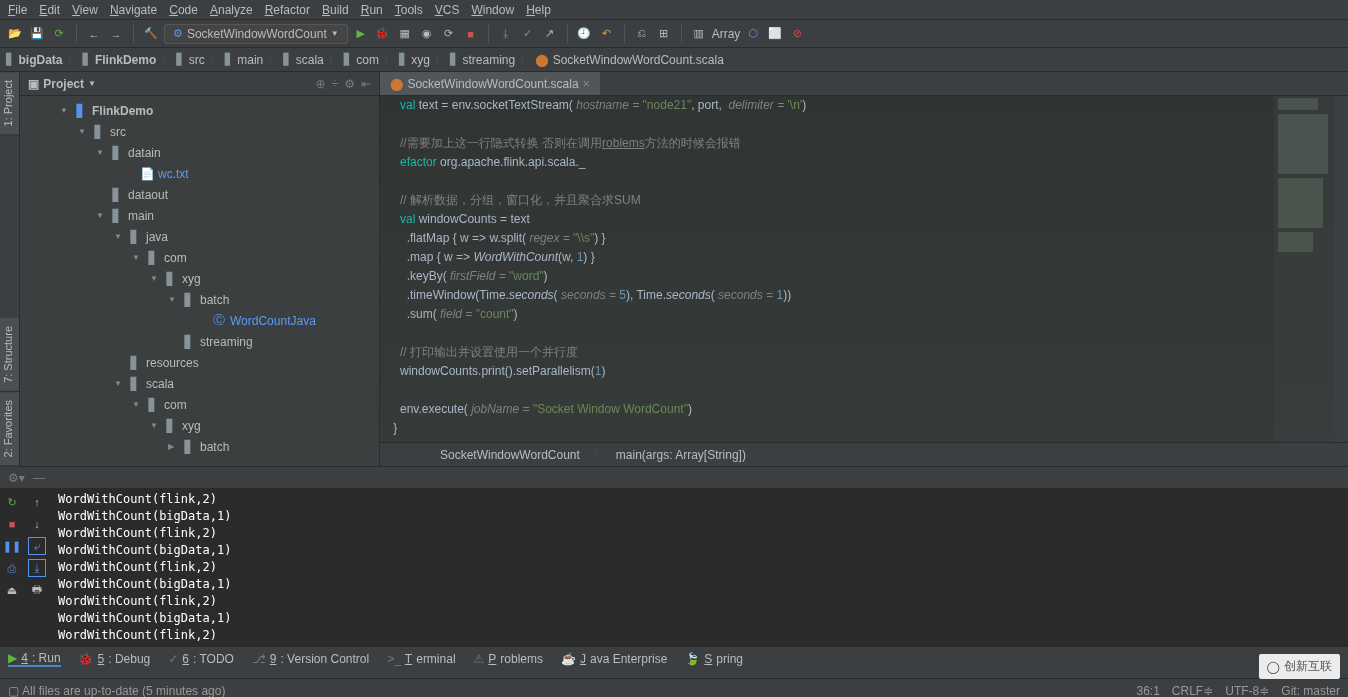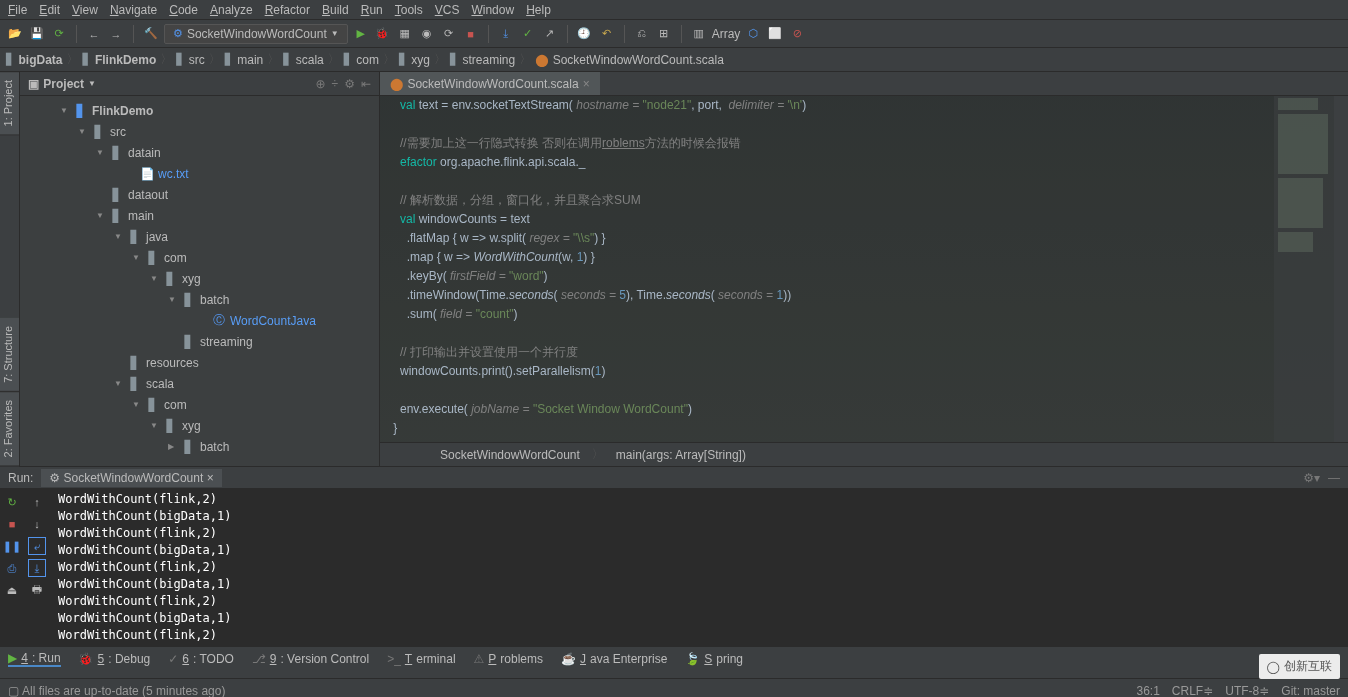--- a/index.html
+++ b/index.html
@@ -311,24 +311,20 @@
     <div class="editor-footer">
       <span>SocketWindowWordCount</span>
         <span class="sep">〉</span>
         <span>main(args: Array[String])</span>
     </div>
   </div>
 </div>
 
 <div class="run-panel">
   <div class="run-header">
-   <div class="left">
-    <span>Run:</span>
-    <span style="background:#4b4f52;padding:2px 8px">⚙ <span>SocketWindowWordCount</span> ×</span>
-   </div>
    <div style="display:flex;gap:8px;color:#787878">
     <span>⚙▾</span>
     <span>—</span>
    </div>
   </div>
   <div class="run-body">
     <div class="run-sidebar">
       <div class="run-sidebar-col">
         <span class="btn" style="color:#62b543">↻</span>
         <span class="btn" style="color:#c75450">■</span>

